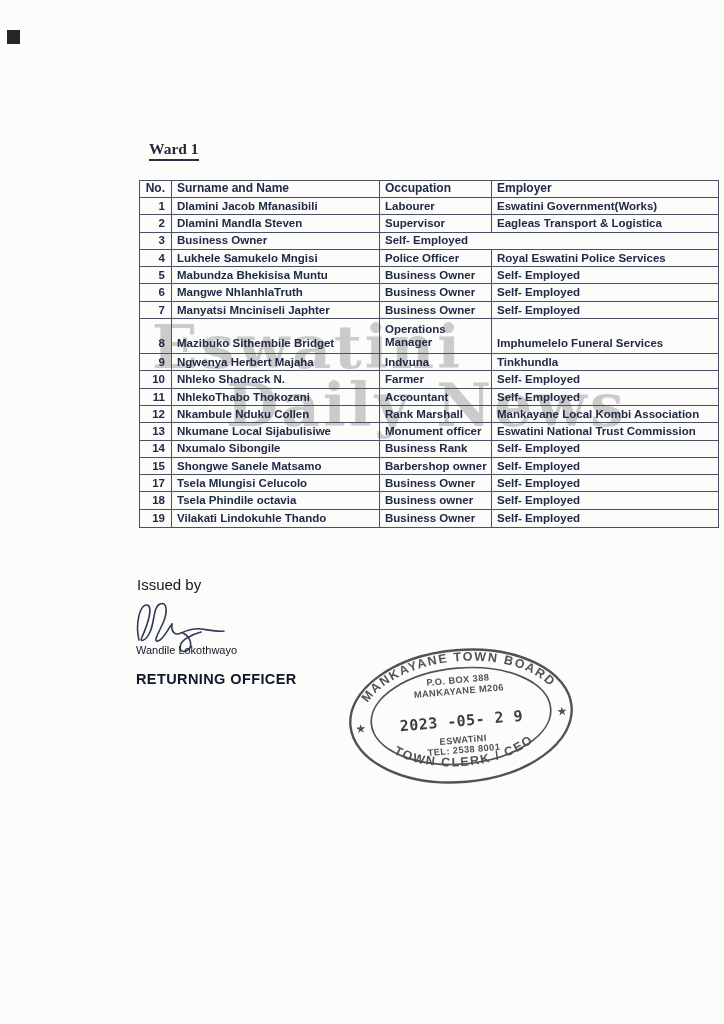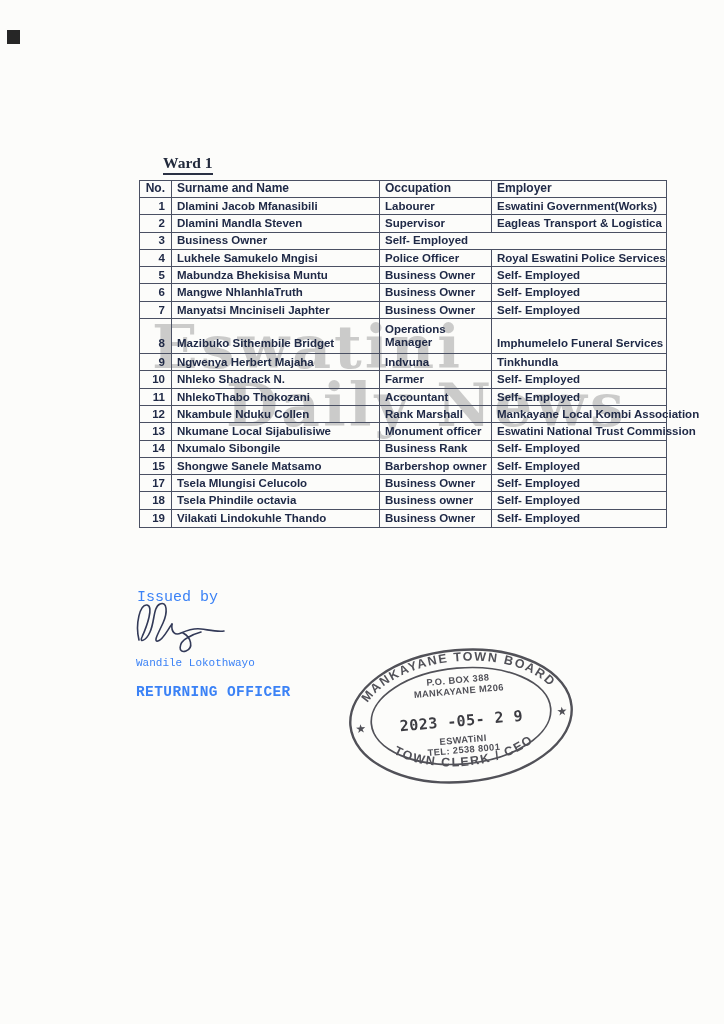--- a/index.html
+++ b/index.html
@@ -26,25 +26,25 @@
     color:rgba(150,150,150,0.48);
     white-space:nowrap;
   }
   .wm1{left:152px;top:312px;}
   .wm2{left:226px;top:370px;}
   
   .ward{
     position:absolute;left:147px;top:138px;z-index:2;
     font-family:"Liberation Serif",serif;
     font-size:15.5px;font-weight:700;color:#222a3c;
-    border-bottom:2px solid #2a3144;padding-bottom:1px;margin:16px;
+    border-bottom:2px solid #2a3144;padding-bottom:1px;margin:2px;
   }
   
   .tbl{
-    position:absolute;left:139px;top:180px;width:528px;z-index:2;
+    position:absolute;left:139px;top:180px;width:580px;z-index:2;
     border:1.8px solid #4a5063;
     box-sizing:border-box;
     color:#202a47;
     font-size:11.5px;font-weight:700;
   }
   .t-row{
     display:grid;
     grid-template-columns:31px 208px 112px 172px;
     height:17.3px;
     box-sizing:border-box;
@@ -60,21 +60,21 @@
     border-left:1.5px solid #4a5063;
     overflow:hidden;white-space:nowrap;
     line-height:1.1;
   }
   .c:first-child{border-left:none;}
   .c.no{justify-content:flex-end;padding-right:6px;}
   .c.emp{overflow:visible;}
   .tall .c{align-items:flex-end;padding-bottom:3px;}
   .tall .c.occ{white-space:normal;align-items:center;padding-bottom:0;}
   
-  .serif-block{font-family:Liberation Mono, monospace;color:#3b82f6;z-index:2;position:absolute;margin-top:13px;}
+  .serif-block{font-family:Liberation Sans, sans-serif;color:#0f172a;z-index:2;position:absolute;}
   .issued-label{left:137px;top:576px;font-size:15px;}
   .officer-name{left:136px;top:644px;font-size:11px;text-align:right;}
   .officer-title{left:136px;top:671px;font-size:14.5px;font-weight:700;letter-spacing:.4px;}
   .signature{position:absolute;left:131px;top:594px;z-index:2;}
   
   .stamp{
     position:absolute;left:344px;top:645px;width:234px;height:142px;z-index:3;
     transform:rotate(-5deg);
   }
   .stamp svg{width:100%;height:100%;}

